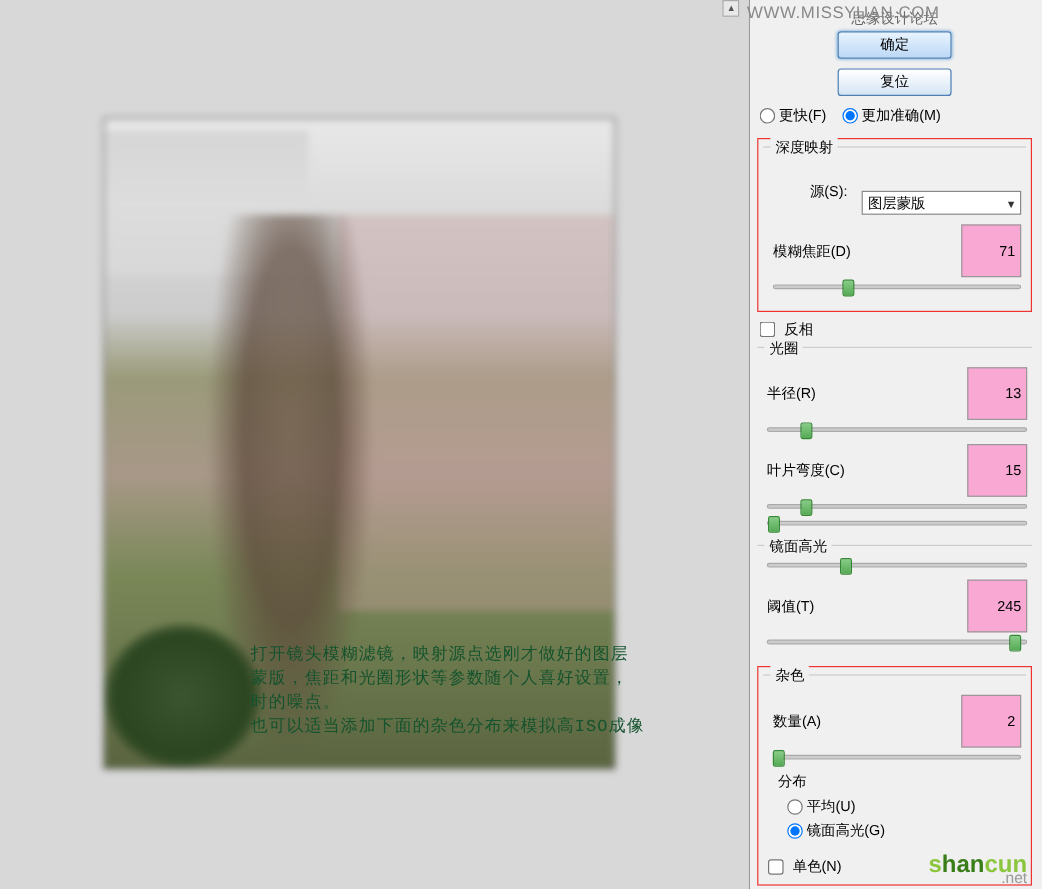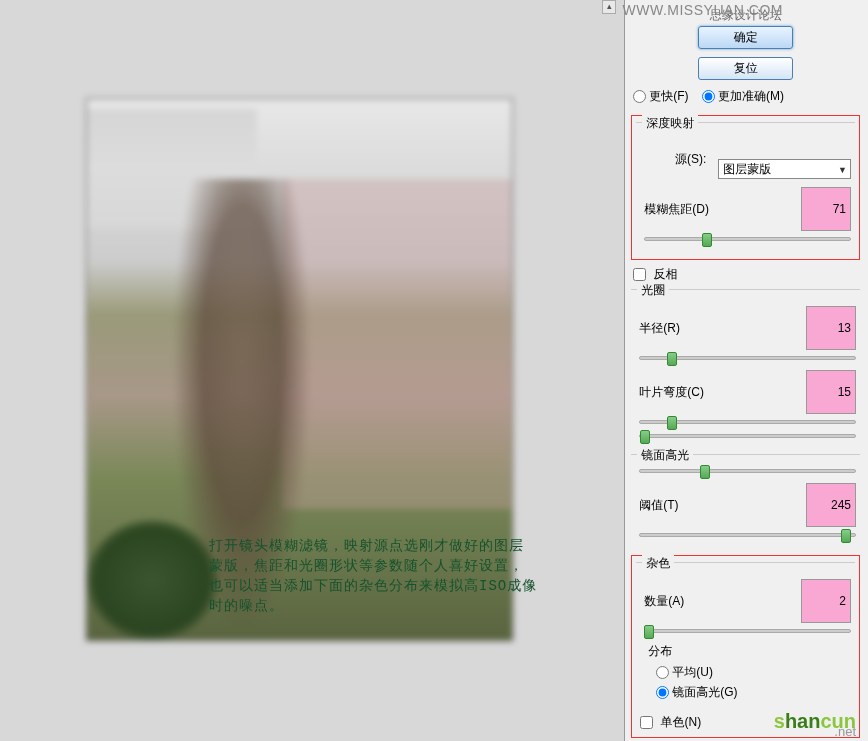--- a/index.html
+++ b/index.html
@@ -64,22 +64,22 @@
     <div class="scrollbar-top">▴</div>
     <div class="canvas-image">
       <div class="house"></div>
       <div class="pink-wall"></div>
       <div class="tree"></div>
       <div class="bush"></div>
     </div>
     <div class="overlay-text">
       <div>打开镜头模糊滤镜，映射源点选刚才做好的图层</div>
       <div>蒙版，焦距和光圈形状等参数随个人喜好设置，</div>
+      <div>时的噪点。</div>
       <div>也可以适当添加下面的杂色分布来模拟高ISO成像</div>
-      <div>时的噪点。</div>
     </div>
   </div>
 
   <div class="panel">
     <div class="watermark-top">WWW.MISSYUAN.COM</div>
     <div class="header-text">思缘设计论坛</div>
     <div class="btn-row">
       <span class="btn highlight">确定</span>
     </div>
     <div class="btn-row">

